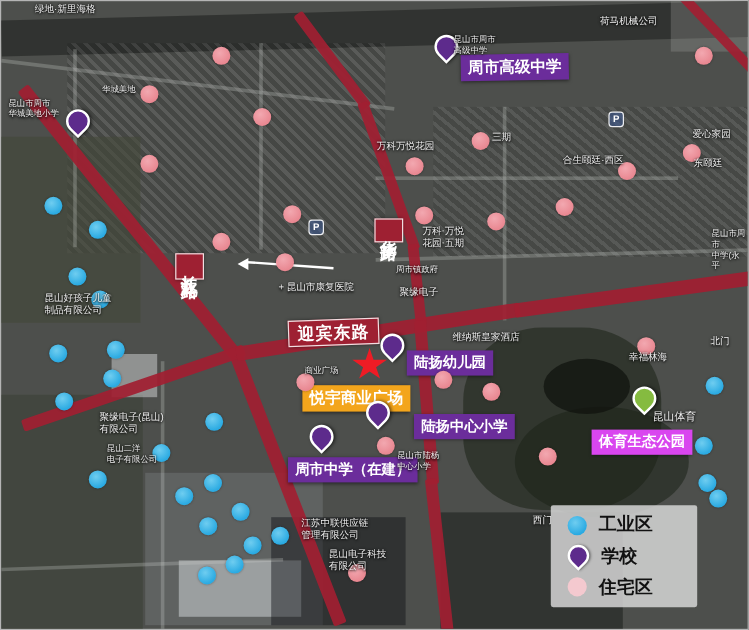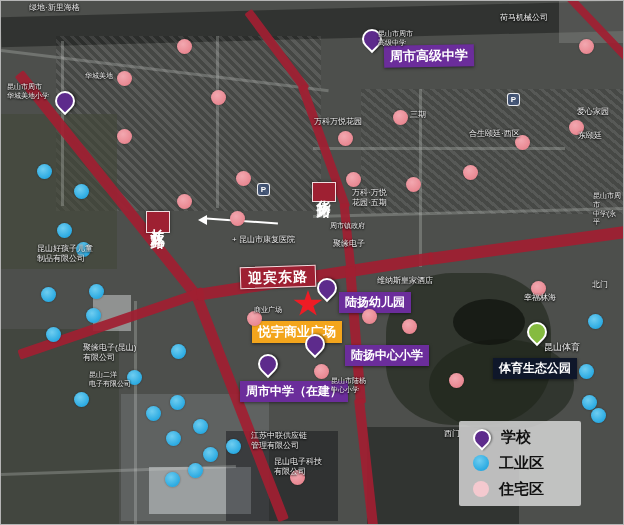--- a/index.html
+++ b/index.html
@@ -8,21 +8,21 @@
   .street{position:absolute;background:rgba(205,208,203,.28);pointer-events:none;}
   .road{position:absolute;background:rgba(160,31,50,.93);border-radius:2px;transform-origin:0 50%;}
   .rlabel{position:absolute;background:#9e2032;color:#fff;border:1px solid rgba(255,255,255,.85);
           font-weight:bold;text-align:center;line-height:1.15;box-shadow:0 0 3px rgba(0,0,0,.5);}
   .rlabel.vert{writing-mode:vertical-rl;letter-spacing:2px;padding:6px 3px;font-size:14px;}
   .rlabel.horiz{padding:2px 7px;font-size:14px;letter-spacing:1px;}
   .plabel{position:absolute;color:#fff;font-weight:bold;white-space:nowrap;padding:2px 6px;
           box-shadow:0 1px 3px rgba(0,0,0,.5);}
   .plabel.purple{background:#6b2d9b;}
   .plabel.orange{background:#f3a51c;}
-  .plabel.green{background:#0f172a;}
+  .plabel.green{background:#d946ef;}
   .pin{position:absolute;width:20px;height:20px;border-radius:50% 50% 50% 0;transform:rotate(-45deg);
        border:2px solid #fff;box-shadow:1px 1px 3px rgba(0,0,0,.6);box-sizing:border-box;}
   .dot{position:absolute;border-radius:50%;width:15px;height:15px;box-shadow:0 0 2px rgba(0,0,0,.4);}
   .mtext{position:absolute;color:rgba(255,255,255,.94);font-size:8px;line-height:1.25;white-space:pre-line;
          text-shadow:0 0 2px #000,0 1px 2px rgba(0,0,0,.9);pointer-events:none;}
   .picon{position:absolute;width:11px;height:11px;border:1px solid rgba(255,255,255,.9);border-radius:3px;
          color:#fff;font-size:8px;font-weight:bold;text-align:center;line-height:11px;background:rgba(60,90,150,.55);}
   .star{position:absolute;background:#ee1c25;
         clip-path:polygon(50% 0%,61% 35%,98% 35%,68% 57%,79% 91%,50% 70%,21% 91%,32% 57%,2% 35%,39% 35%);
         filter:drop-shadow(0 1px 2px rgba(0,0,0,.6));}
@@ -181,25 +181,25 @@
 中学(永平</div>
       <div class="mtext" style="left: 253px; top: 305px; font-size: 7px;">商业广场</div>
       <div class="mtext" style="left: 330px; top: 376px; font-size: 7px;">昆山市陆杨
 中心小学</div>
       <div class="picon" style="left: 256px; top: 182px;">P</div>
       <div class="picon" style="left: 506px; top: 92px;">P</div>
     </div>
 
   <div id="legend">
     <div class="leg-row">
+      <span class="leg-dot" style="background:radial-gradient(circle at 40% 35%,#6fcdf0,#2aaae2 70%);"></span>
+      <span class="leg-label">工业区</span>
+    </div>
+    <div class="leg-row">
       <span class="leg-pin" style="background:#5d2b8c;"></span>
       <span class="leg-label">学校</span>
-    </div>
-    <div class="leg-row">
-      <span class="leg-dot" style="background:radial-gradient(circle at 40% 35%,#6fcdf0,#2aaae2 70%);"></span>
-      <span class="leg-label">工业区</span>
     </div>
     <div class="leg-row">
       <span class="leg-dot" style="background:#f4c9cf;"></span>
       <span class="leg-label">住宅区</span>
     </div>
   </div>
 </div>
 
 </body></html>

